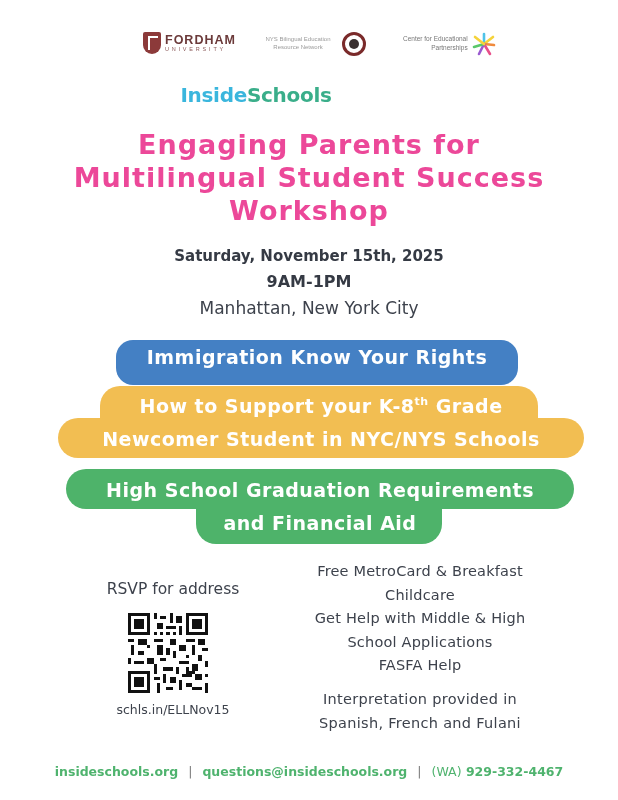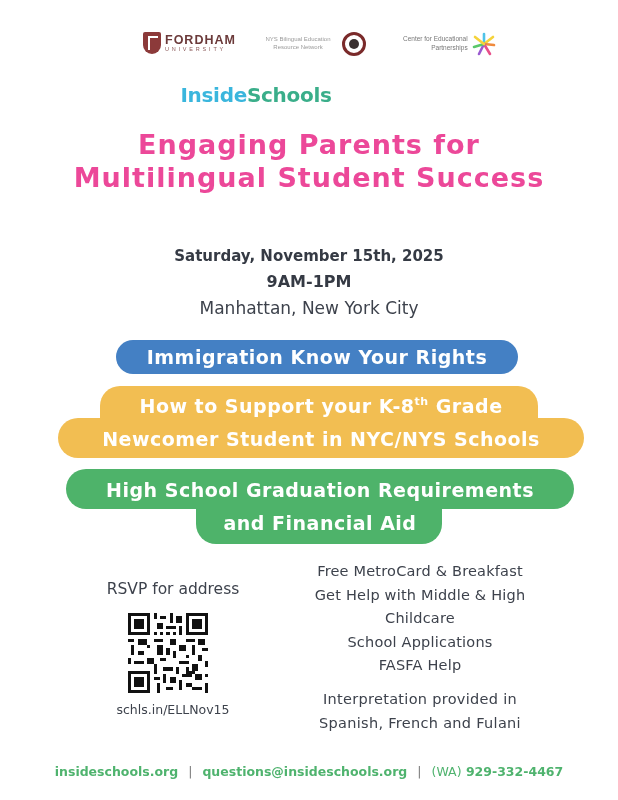--- a/index.html
+++ b/index.html
@@ -29,21 +29,21 @@
 
   .title { position: absolute; top: 128px; left: 0; width: 618px; text-align: center; font-family: "DejaVu Sans", sans-serif; font-weight: bold; font-size: 27px; line-height: 33px; color: #ec4899; letter-spacing: 1px; }
   .title span { display: block; }
 
   .date-block { position: absolute; top: 243px; left: 0; width: 618px; text-align: center; color: #353a44; }
   .date-line { font-weight: bold; font-size: 15px; line-height: 26px; display: block; }
   .time-line { font-weight: bold; font-size: 16px; line-height: 26px; display: block; }
   .place-line { font-size: 17px; line-height: 27px; display: block; color: #3d424c; }
 
   .pill { position: absolute; color: #ffffff; font-weight: bold; text-align: center; font-family: "DejaVu Sans", sans-serif; letter-spacing: 0.5px; }
-  .pill-blue { top: 340px; left: 116px; width: 402px; height: 34px; background: #4480c4; border-radius: 17px; font-size: 19px; line-height: 34px; }
+  .pill-blue { top: 340px; left: 116px; width: 402px; height: 45px; background: #4480c4; border-radius: 17px; font-size: 19px; line-height: 34px; }
   .pill-yellow-top { top: 386px; left: 100px; width: 438px; height: 40px; background: #f2be52; border-radius: 20px 20px 0 0; }
   .pill-yellow-bot { top: 418px; left: 58px; width: 526px; height: 40px; background: #f2be52; border-radius: 20px; }
   .pill-yellow-text { position: absolute; top: 390px; left: 58px; width: 526px; text-align: center; color: #fff; font-weight: bold; font-size: 19px; line-height: 33px; letter-spacing: 0.5px; }
   .pill-yellow-text sup { font-size: 11px; vertical-align: 8px; line-height: 0; }
   .pill-green-top { top: 469px; left: 66px; width: 508px; height: 40px; background: #4eb36a; border-radius: 20px; }
   .pill-green-bot { top: 496px; left: 196px; width: 246px; height: 48px; background: #4eb36a; border-radius: 0 0 20px 20px; }
   .pill-green-text { position: absolute; top: 474px; left: 66px; width: 508px; text-align: center; color: #fff; font-weight: bold; font-size: 19px; line-height: 33px; letter-spacing: 0.5px; }
 
   .rsvp { position: absolute; top: 580px; left: 98px; width: 150px; text-align: center; font-size: 15.5px; color: #3d424c; }
   .qr { position: absolute; top: 613px; left: 128px; width: 80px; height: 80px; }
@@ -93,20 +93,21 @@
   </div>
 </div>
 
 <div class="brand">
   <span class="inside">Inside</span><span class="schools">Schools</span>
 </div>
 
 <div class="title">
   <span>Engaging Parents for</span>
   <span>Multilingual Student Success</span>
+  <span>Workshop</span>
 </div>
 
 <div class="date-block">
   <span class="date-line">Saturday, November 15th, 2025</span>
   <span class="time-line">9AM-1PM</span>
   <span class="place-line">Manhattan, New York City</span>
 </div>
 
 <div class="pill pill-blue">Immigration Know Your Rights</div>
 
@@ -188,22 +189,22 @@
       <rect x="18" y="22" width="2" height="1"></rect>
       <rect x="20" y="23" width="3" height="1"></rect>
       <rect x="24" y="22" width="1" height="3"></rect>
     <rect x="18" y="18" width="3" height="1" fill="#111"></rect>
   </g>
 </svg>
 <div class="qr-url">schls.in/ELLNov15</div>
 
 <div class="benefits">
   <span>Free MetroCard &amp; Breakfast</span>
+  <span>Childcare</span>
   <span>Get Help with Middle &amp; High</span>
-  <span>Childcare</span>
   <span>School Applications</span>
   <span>FASFA Help</span>
 </div>
 
 <div class="interp">
   <span>Interpretation provided in</span>
   <span>Spanish, French and Fulani</span>
 </div>
 
 <div class="footer">

